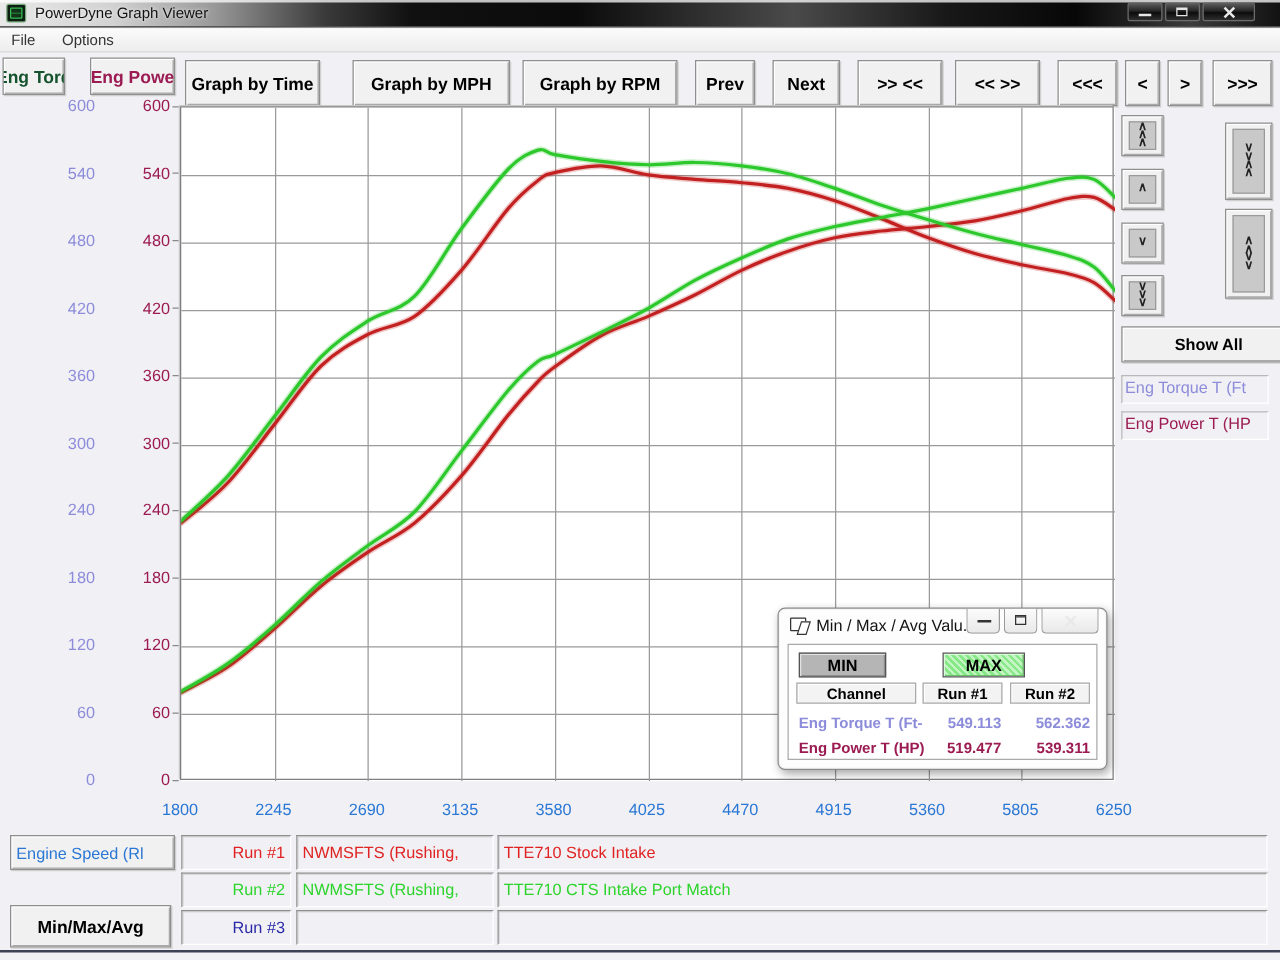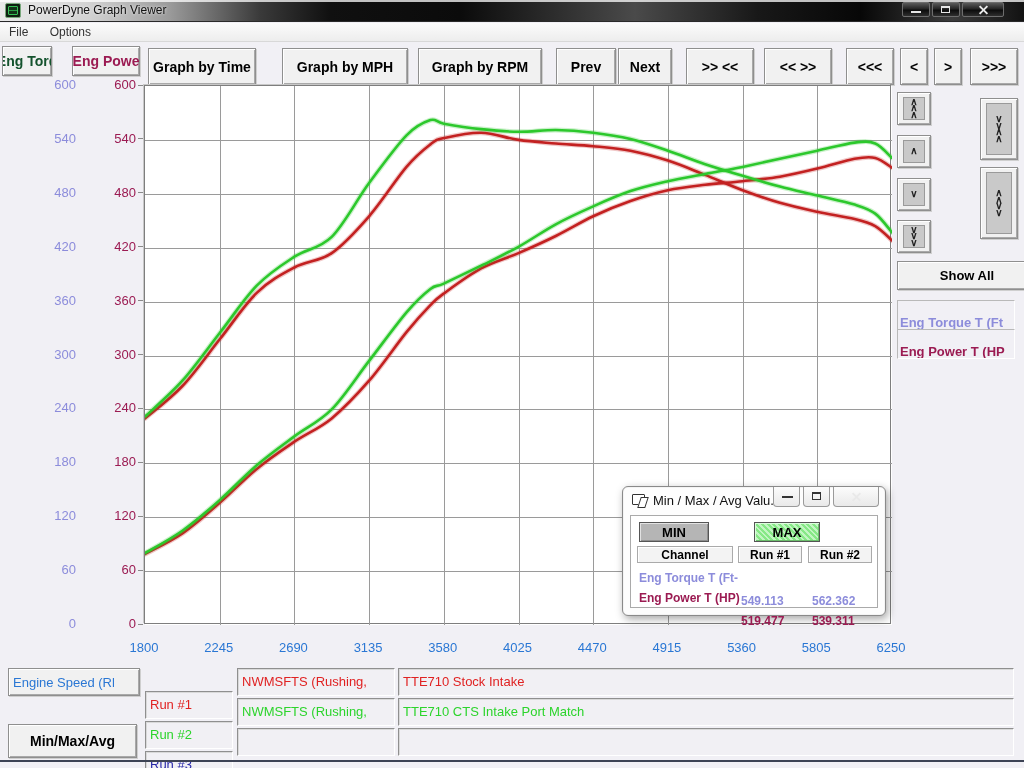--- a/index.html
+++ b/index.html
@@ -46,26 +46,26 @@
   .plot{position:absolute;left:144px;top:85px;width:747px;height:539px;background:#fff;
     border:1px solid #7e7e7e;box-shadow:1px 1px 0 #fff, -1px -1px 0 #c8c8c8;}
   .plot svg{position:absolute;left:0;top:0;}
   .ticklabel{position:absolute;font-size:13px;font-weight:normal;}
   .tick-stub{position:absolute;width:5px;height:1px;background:#8a8a8a;}
 
   
   .chev{display:flex;flex-direction:column;align-items:center;justify-content:center;
     background:#c9c9c9;border:1px solid #9a9a9a;line-height:6.5px;font-size:10px;font-weight:bold;color:#222;}
   .scrollbtn{padding:0;}
-  .serieslabel{position:absolute;font-size:13px;font-weight:bold;padding:14px 2px;
+  .serieslabel{position:absolute;font-size:13px;font-weight:normal;padding:1px 2px;
     background:#f1f0f5;border:1px solid;border-color:#b9b9b9 #ffffff #ffffff #b9b9b9;white-space:nowrap;overflow:hidden;}
 
   
   .field-text{font-size:13px;font-weight:normal;padding:5px 4px;}
-  .right-align{text-align:left;margin-top:23px;}
+  .right-align{text-align:right;}
 
   
   .dlg{position:absolute;left:622px;top:486px;width:264px;height:130px;background:#fdfdfd;
     border:1px solid #8a8a8a;border-radius:6px;box-shadow:2px 3px 8px rgba(0,0,0,.35), inset 0 0 0 1px #f4f4f4;}
   .dlg-titlebar{position:absolute;left:0;top:0;width:100%;height:26px;cursor:move;}
   .dlg-icon{position:absolute;left:9px;top:7px;width:13px;height:11px;border:1px solid #333;background:#fff;border-radius:1px;}
   .dlg-icon::after{content:"";position:absolute;right:-3px;top:2px;width:6px;height:9px;background:#fff;border:1px solid #333;transform:skewX(-18deg);}
   .dlg-title{position:absolute;left:30px;top:6px;font-size:13px;color:#111;white-space:nowrap;}
   .dlg-btn{position:absolute;top:0;height:20px;border:1px solid #9a9a9a;border-top:none;border-radius:0 0 4px 4px;
     background:linear-gradient(180deg,#fcfcfc,#e9e9e9);cursor:pointer;}
@@ -106,21 +106,21 @@
     <span class="menu-item">Options</span>
   </div>
 
   <div class="btn3d tab" id="tab-torq" style="left: 2px; top: 46px; width: 50px; color: #14532d;">Eng Torq</div>
   <div class="btn3d tab" id="tab-powe" style="left: 72px; top: 46px; width: 68px; color: rgb(155, 27, 82); text-align: center;">Eng Powe</div>
 
   <div id="toolbar">
       <div class="btn3d toolbtn" style="left: 148px; top: 48px; width: 108px; text-align: right;">Graph by Time</div>
       <div class="btn3d toolbtn" style="left: 282px; top: 48px; width: 126px;">Graph by MPH</div>
       <div class="btn3d toolbtn" style="left: 418px; top: 48px; width: 124px;">Graph by RPM</div>
-      <div class="btn3d toolbtn" style="left: 556px; top: 48px; width: 60px;">Prev</div>
+      <div class="btn3d toolbtn" style="left: 556px; top: 48px; width: 48px;">Prev</div>
       <div class="btn3d toolbtn" style="left: 618px; top: 48px; width: 54px;">Next</div>
       <div class="btn3d toolbtn" style="left: 686px; top: 48px; width: 68px;">&gt;&gt; &lt;&lt;</div>
       <div class="btn3d toolbtn" style="left: 764px; top: 48px; width: 68px;">&lt;&lt; &gt;&gt;</div>
       <div class="btn3d toolbtn" style="left: 846px; top: 48px; width: 48px;">&lt;&lt;&lt;</div>
       <div class="btn3d toolbtn" style="left: 900px; top: 48px; width: 28px;">&lt;</div>
       <div class="btn3d toolbtn" style="left: 934px; top: 48px; width: 28px;">&gt;</div>
       <div class="btn3d toolbtn" style="left: 970px; top: 48px; width: 48px;">&gt;&gt;&gt;</div>
     </div>
 
   <div id="axis-labels">

